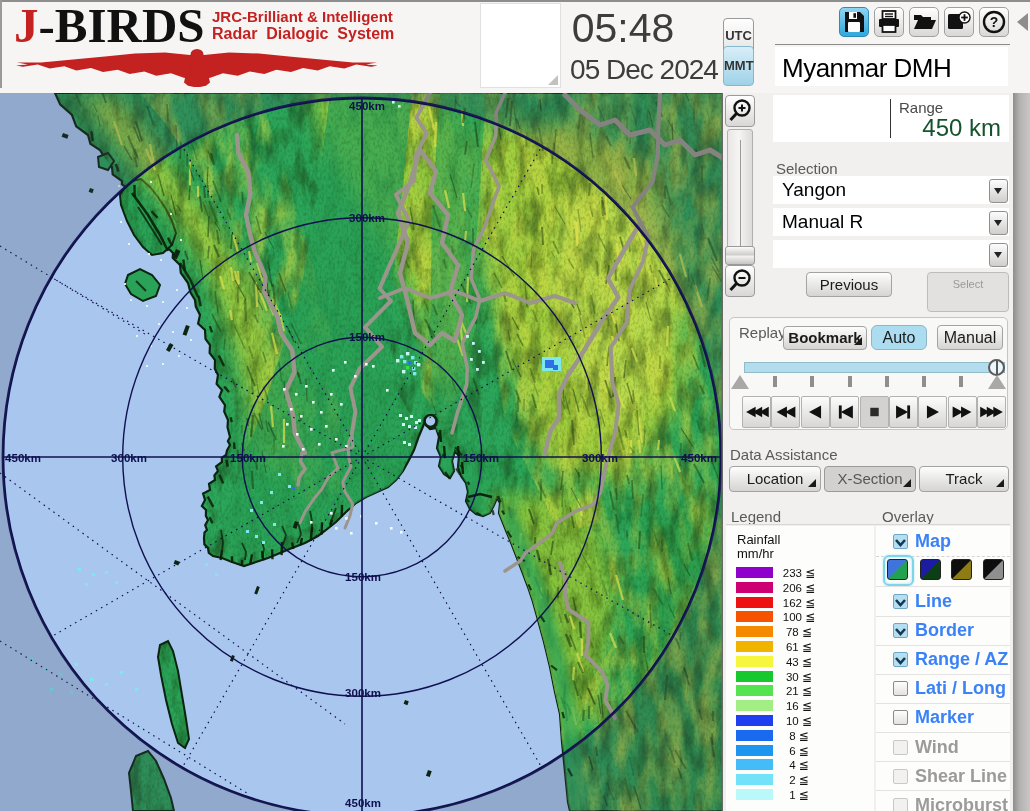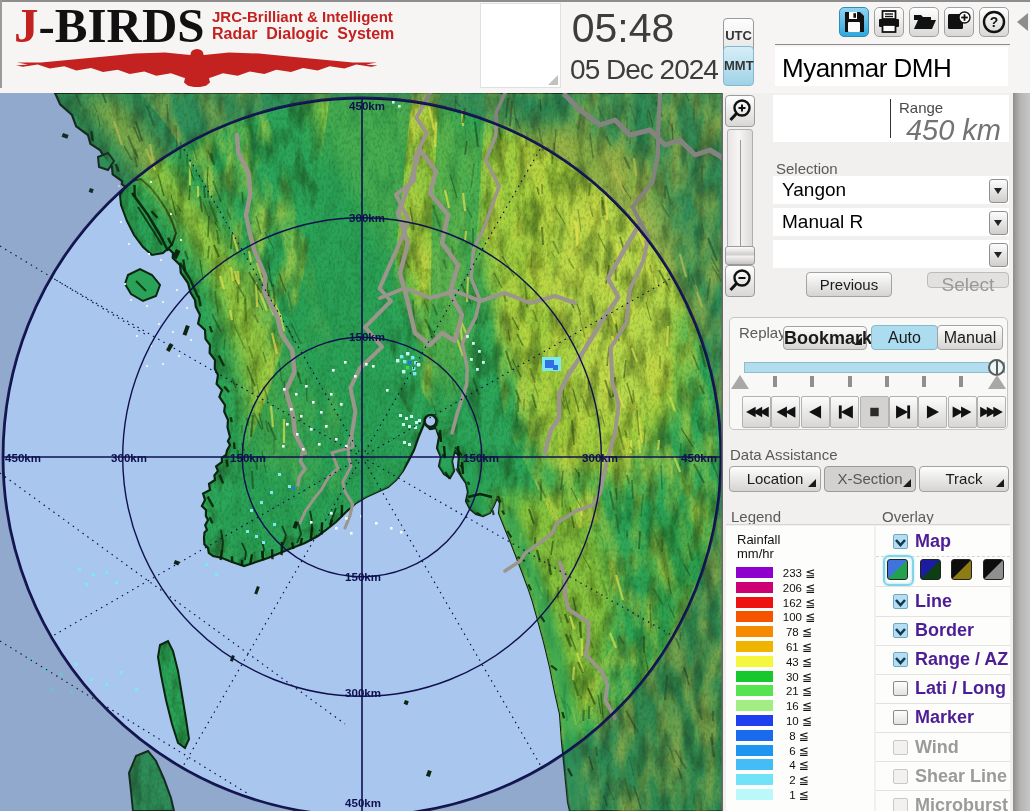--- a/index.html
+++ b/index.html
@@ -25,37 +25,37 @@
 .tool.active{background:linear-gradient(#8ed4f2,#2fa8dd);border-color:#2d8bb5;}
 #collapse{position:absolute;left:1017px;top:13px;width:0;height:0;border-top:9px solid transparent;border-bottom:9px solid transparent;border-right:11px solid #8f8d8b;}
 
 .lbl{color:#5a5a5a;font-size:15px;}
 #p-sep1{z-index:6;position:absolute;left:775px;top:44px;width:235px;height:1px;background:#8a8a8a;}
 #dmhbox{z-index:6;position:absolute;left:775px;top:47px;width:233px;height:39px;background:#fff;}
 #dmhbox span{position:absolute;left:7px;top:6px;font-size:26px;letter-spacing:-0.5px;color:#000;}
 #rangebox{position:absolute;left:773px;top:95px;width:236px;height:47px;background:#fff;}
 #rangebox .vline{position:absolute;left:117px;top:4px;width:1px;height:39px;background:#333;}
 #rangebox .rl{position:absolute;left:126px;top:4px;font-size:15px;color:#4a4a4a;}
-#rangebox .rv{position:absolute;right:8px;top:19px;font-size:29px;color:#737373;font-style:italic;}
+#rangebox .rv{position:absolute;right:8px;top:19px;font-size:24px;color:#14532d;}
 #sellbl{position:absolute;left:776px;top:160px;}
 .drop{position:absolute;left:773px;width:236px;height:28px;background:#fff;}
 .drop .txt{position:absolute;left:9px;top:3px;font-size:19px;color:#000;}
 .dbtn{position:absolute;right:1px;top:3px;width:17px;height:22px;border:1px solid #8f8f8f;border-radius:3px;background:linear-gradient(#fcfcfc,#cfcecc);}
 .dbtn:after{content:"";position:absolute;left:4px;top:8px;border-left:4px solid transparent;border-right:4px solid transparent;border-top:6px solid #222;}
 .btn{position:absolute;border:1px solid #a3a3a3;border-radius:4px;background:linear-gradient(#fdfdfd,#d5d4d2);box-sizing:border-box;text-align:center;color:#1a1a1a;}
 .btn.disabled{background:#e2e1df;border-color:#bdbcba;color:#9a9998;}
 .btn.pressed{background:#d2d1cf;border-color:#9a9a9a;color:#565656;}
 .cnr:after{content:"";position:absolute;right:4px;bottom:4px;border-left:8px solid transparent;border-bottom:8px solid #1a1a1a;}
 #prev{left:806px;top:272px;width:86px;height:25px;font-size:15px;line-height:23px;}
-#select{left:927px;top:272px;width:82px;height:16px;font-size:19px;line-height:23px;}
+#select{left:927px;top:272px;width:82px;height:40px;font-size:11px;line-height:23px;}
 
 #replaybox{position:absolute;left:729px;top:317px;width:279px;height:113px;background:#f8f8f7;border:1px solid #c6c5c3;border-radius:5px;box-sizing:border-box;}
 #replaylbl{position:absolute;left:739px;top:324px;}
-#bookmark{left:783px;top:326px;width:84px;height:24px;font-size:18px;line-height:22px;font-weight:bold;}
-#auto{left:871px;top:325px;width:67px;height:25px;font-size:16px;line-height:23px;background:#abdcf0;border-color:#8fb6c4;}
+#bookmark{left:783px;top:326px;width:84px;height:24px;font-size:15px;line-height:22px;font-weight:bold;}
+#auto{left:871px;top:325px;width:56px;height:25px;font-size:16px;line-height:23px;background:#abdcf0;border-color:#8fb6c4;border-radius:6px;}
 #manual{left:937px;top:325px;width:66px;height:25px;font-size:16px;line-height:23px;}
 #sltrack{position:absolute;left:744px;top:362px;width:261px;height:11px;background:#b2ddex;background:#b2ddee;border:1px solid #93bac9;box-sizing:border-box;}
 #slhandle{position:absolute;left:988px;top:359px;width:17px;height:17px;border:2px solid #5a5a5a;border-radius:50%;background:rgba(255,255,255,.75);box-sizing:border-box;}
 #slhandle:after{content:"";position:absolute;left:6px;top:0px;width:2px;height:13px;background:#5a5a5a;}
 .tick{position:absolute;top:376px;width:4px;height:11px;background:#8f8f8f;}
 .sltri{position:absolute;top:375px;width:0;height:0;border-left:9px solid transparent;border-right:9px solid transparent;border-bottom:14px solid #a9a8a6;}
 
 #pbrow{position:absolute;left:742px;top:396px;width:264px;height:32px;}
 .pb{position:absolute;top:0;width:29px;height:32px;border:1px solid #b3b2b0;background:linear-gradient(#fcfcfc,#d7d6d4);box-sizing:border-box;border-radius:2px;}
 .pb.on{background:#d3d2d0;}
@@ -70,21 +70,21 @@
 #lo-sep{position:absolute;left:726px;top:524px;width:284px;height:1px;background:#d7d6d4;}
 #legend{position:absolute;left:726px;top:526px;width:148px;height:285px;background:#fdfdfc;}
 #legend .rf{position:absolute;left:11px;top:7px;font-size:13px;color:#111;line-height:14px;}
 .sw{position:absolute;left:10px;width:37px;height:11px;}
 .swv{position:absolute;width:46px;text-align:center;font-size:11.5px;color:#111;}
 #overlay{position:absolute;left:876px;top:526px;width:134px;height:285px;background:#fdfdfc;}
 .cbrow{position:absolute;left:17px;height:17px;}
 .cb{position:absolute;left:0;top:0;width:15px;height:15px;border:1px solid #8a8a8a;border-radius:2px;background:linear-gradient(#fdfdfd,#e3e2e0);box-sizing:border-box;}
 .cb.c{background:#b5def2;border-color:#6fa8c4;}
 .cb.dis{border-color:#c9c8c6;background:#f2f1ef;}
-.cbt{position:absolute;left:22px;top:-3px;font-size:18px;font-weight:bold;color:#4c1d95;white-space:nowrap;}
+.cbt{position:absolute;left:22px;top:-3px;font-size:18px;font-weight:bold;color:#3b82f6;white-space:nowrap;}
 .cbt.dis{color:#9c9b99;font-weight:bold;}
 .osep{position:absolute;left:0px;width:134px;height:1px;background:#e3e2e0;}
 .msw{position:absolute;top:33px;width:21px;height:21px;border:1px solid #222;border-radius:3px;box-sizing:border-box;}
 #msw1{left:11px;background:linear-gradient(135deg,#3f74dc 49%,#23a24d 51%);}
 #msw1g{position:absolute;left:7px;top:29px;width:27px;height:27px;border:2px solid #7fd4ea;border-radius:6px;box-shadow:0 0 3px #9adfef inset, 0 0 2px #9adfef;}
 #msw2{left:44px;background:linear-gradient(135deg,#1c1ca2 49%,#0c3f14 51%);}
 #msw3{left:75px;background:linear-gradient(135deg,#0d0d0d 49%,#8d7b14 51%);}
 #msw4{left:107px;background:linear-gradient(135deg,#0d0d0d 49%,#8f8f8f 51%);}
 
 #zctl{position:absolute;left:723px;top:93px;width:34px;height:212px;background:#f1f0ee;}

